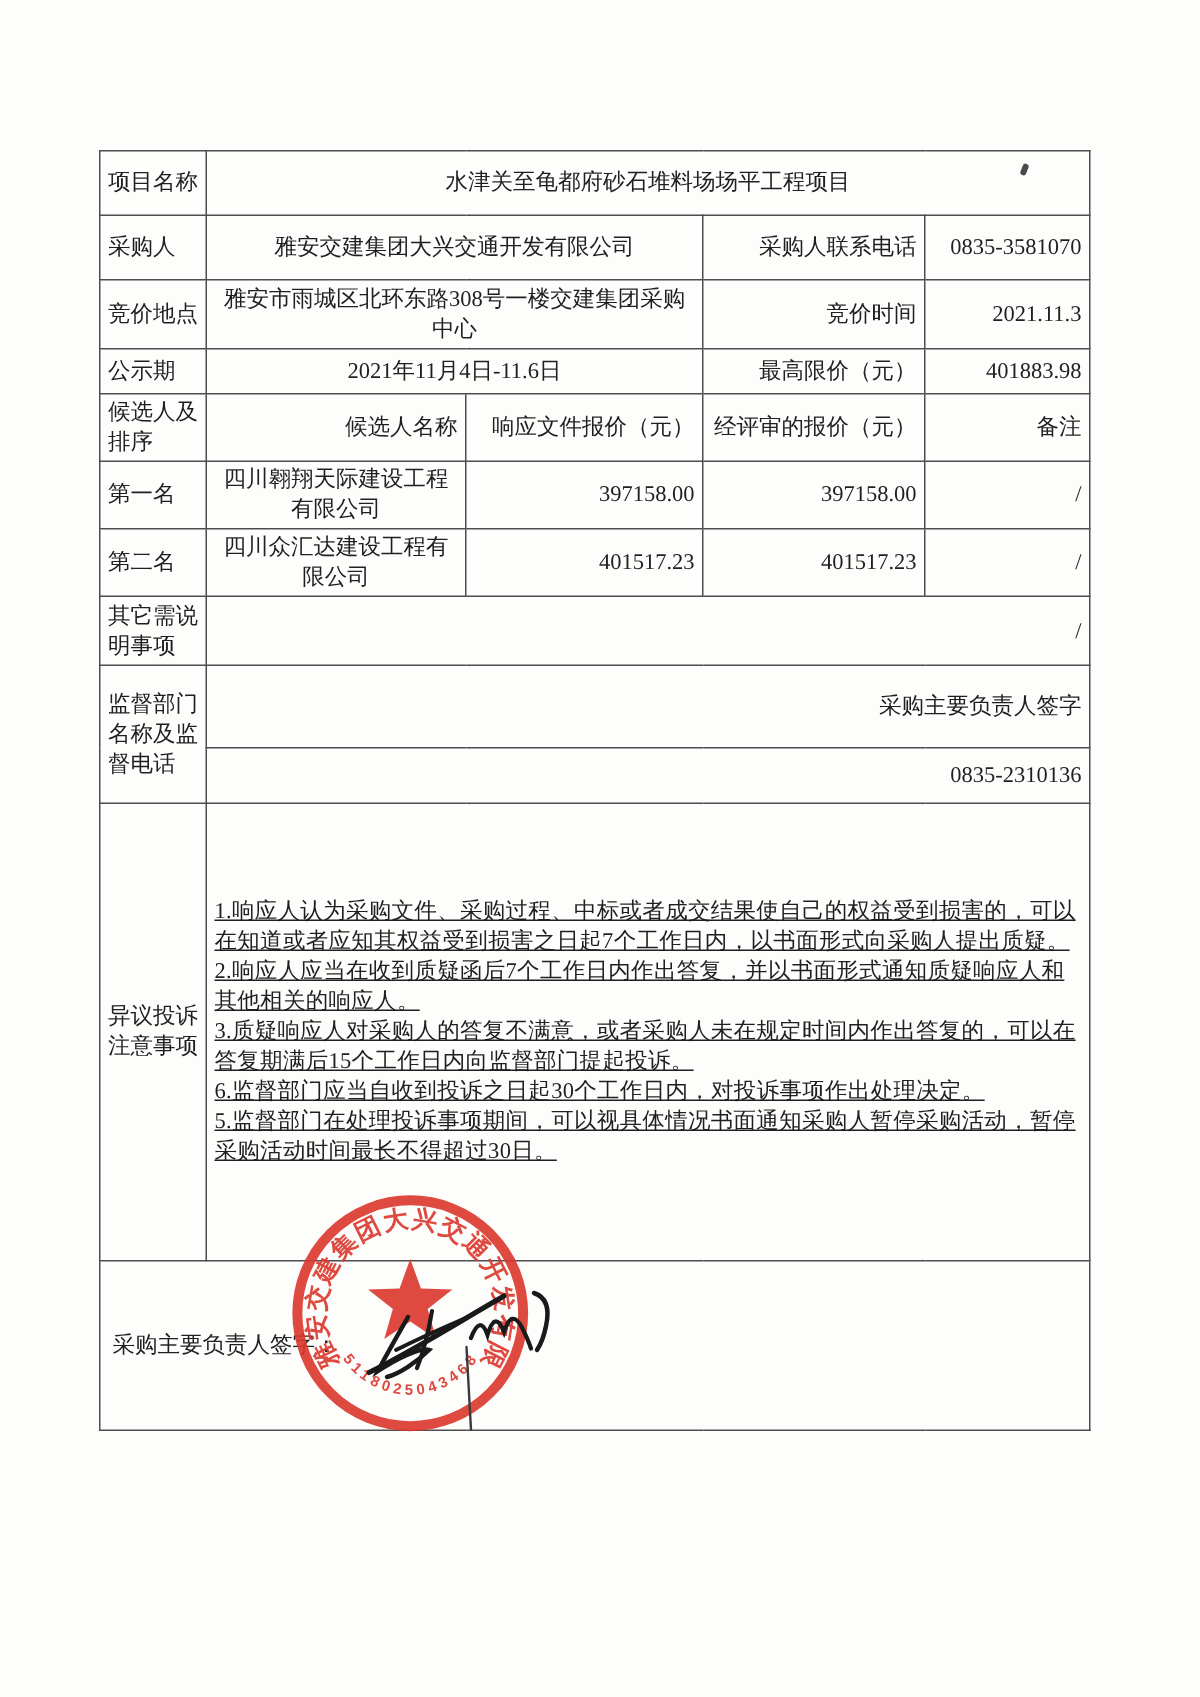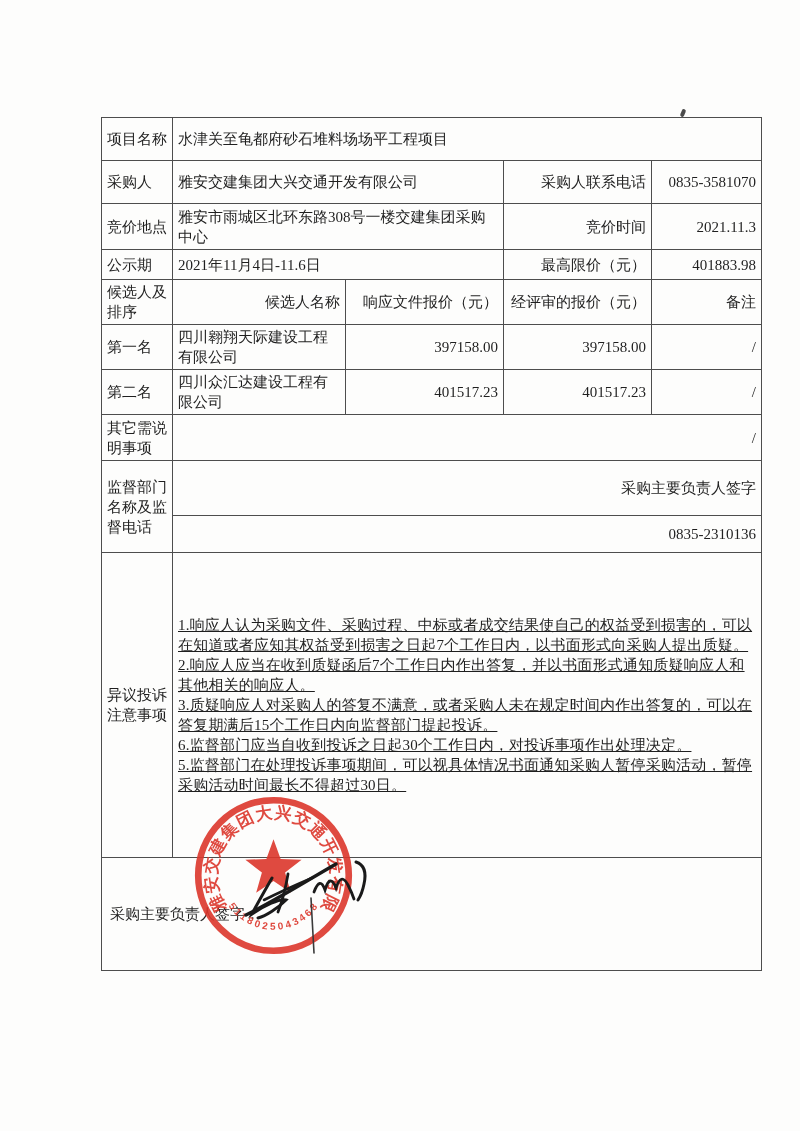--- a/index.html
+++ b/index.html
@@ -26,37 +26,36 @@
     position:absolute;
     left:681px;top:109px;
     width:4px;height:8px;
     background:#2c2c2c;
     border-radius:2px;
     transform:rotate(22deg);
     opacity:.85;
   }
   table.main{
     position:absolute;
-    left:66px;top:117px;
+    left:66px;top:100px;
     width:660px;
     border-collapse:collapse;
     table-layout:fixed;
-    margin-left:35px;
   }
   table.main td{
     border:1px solid #4d4d4d;
     font-size:15px;
     line-height:20px;
     padding:2px 5px;
     vertical-align:middle;
     word-break:break-all;
     overflow:hidden;
   }
   td.c{text-align:right;}
-  td.l{text-align:left;}
+  td.l{text-align:center;}
   td.label{padding-left:5px;line-height:20px;}
   td.objection-content{
     vertical-align:top;
     padding:62px 8px 8px 12px;
     font-size:14.6px;
     line-height:23.4px;
     text-align:left;
     letter-spacing:0.2px;
     text-decoration:underline;
   }

